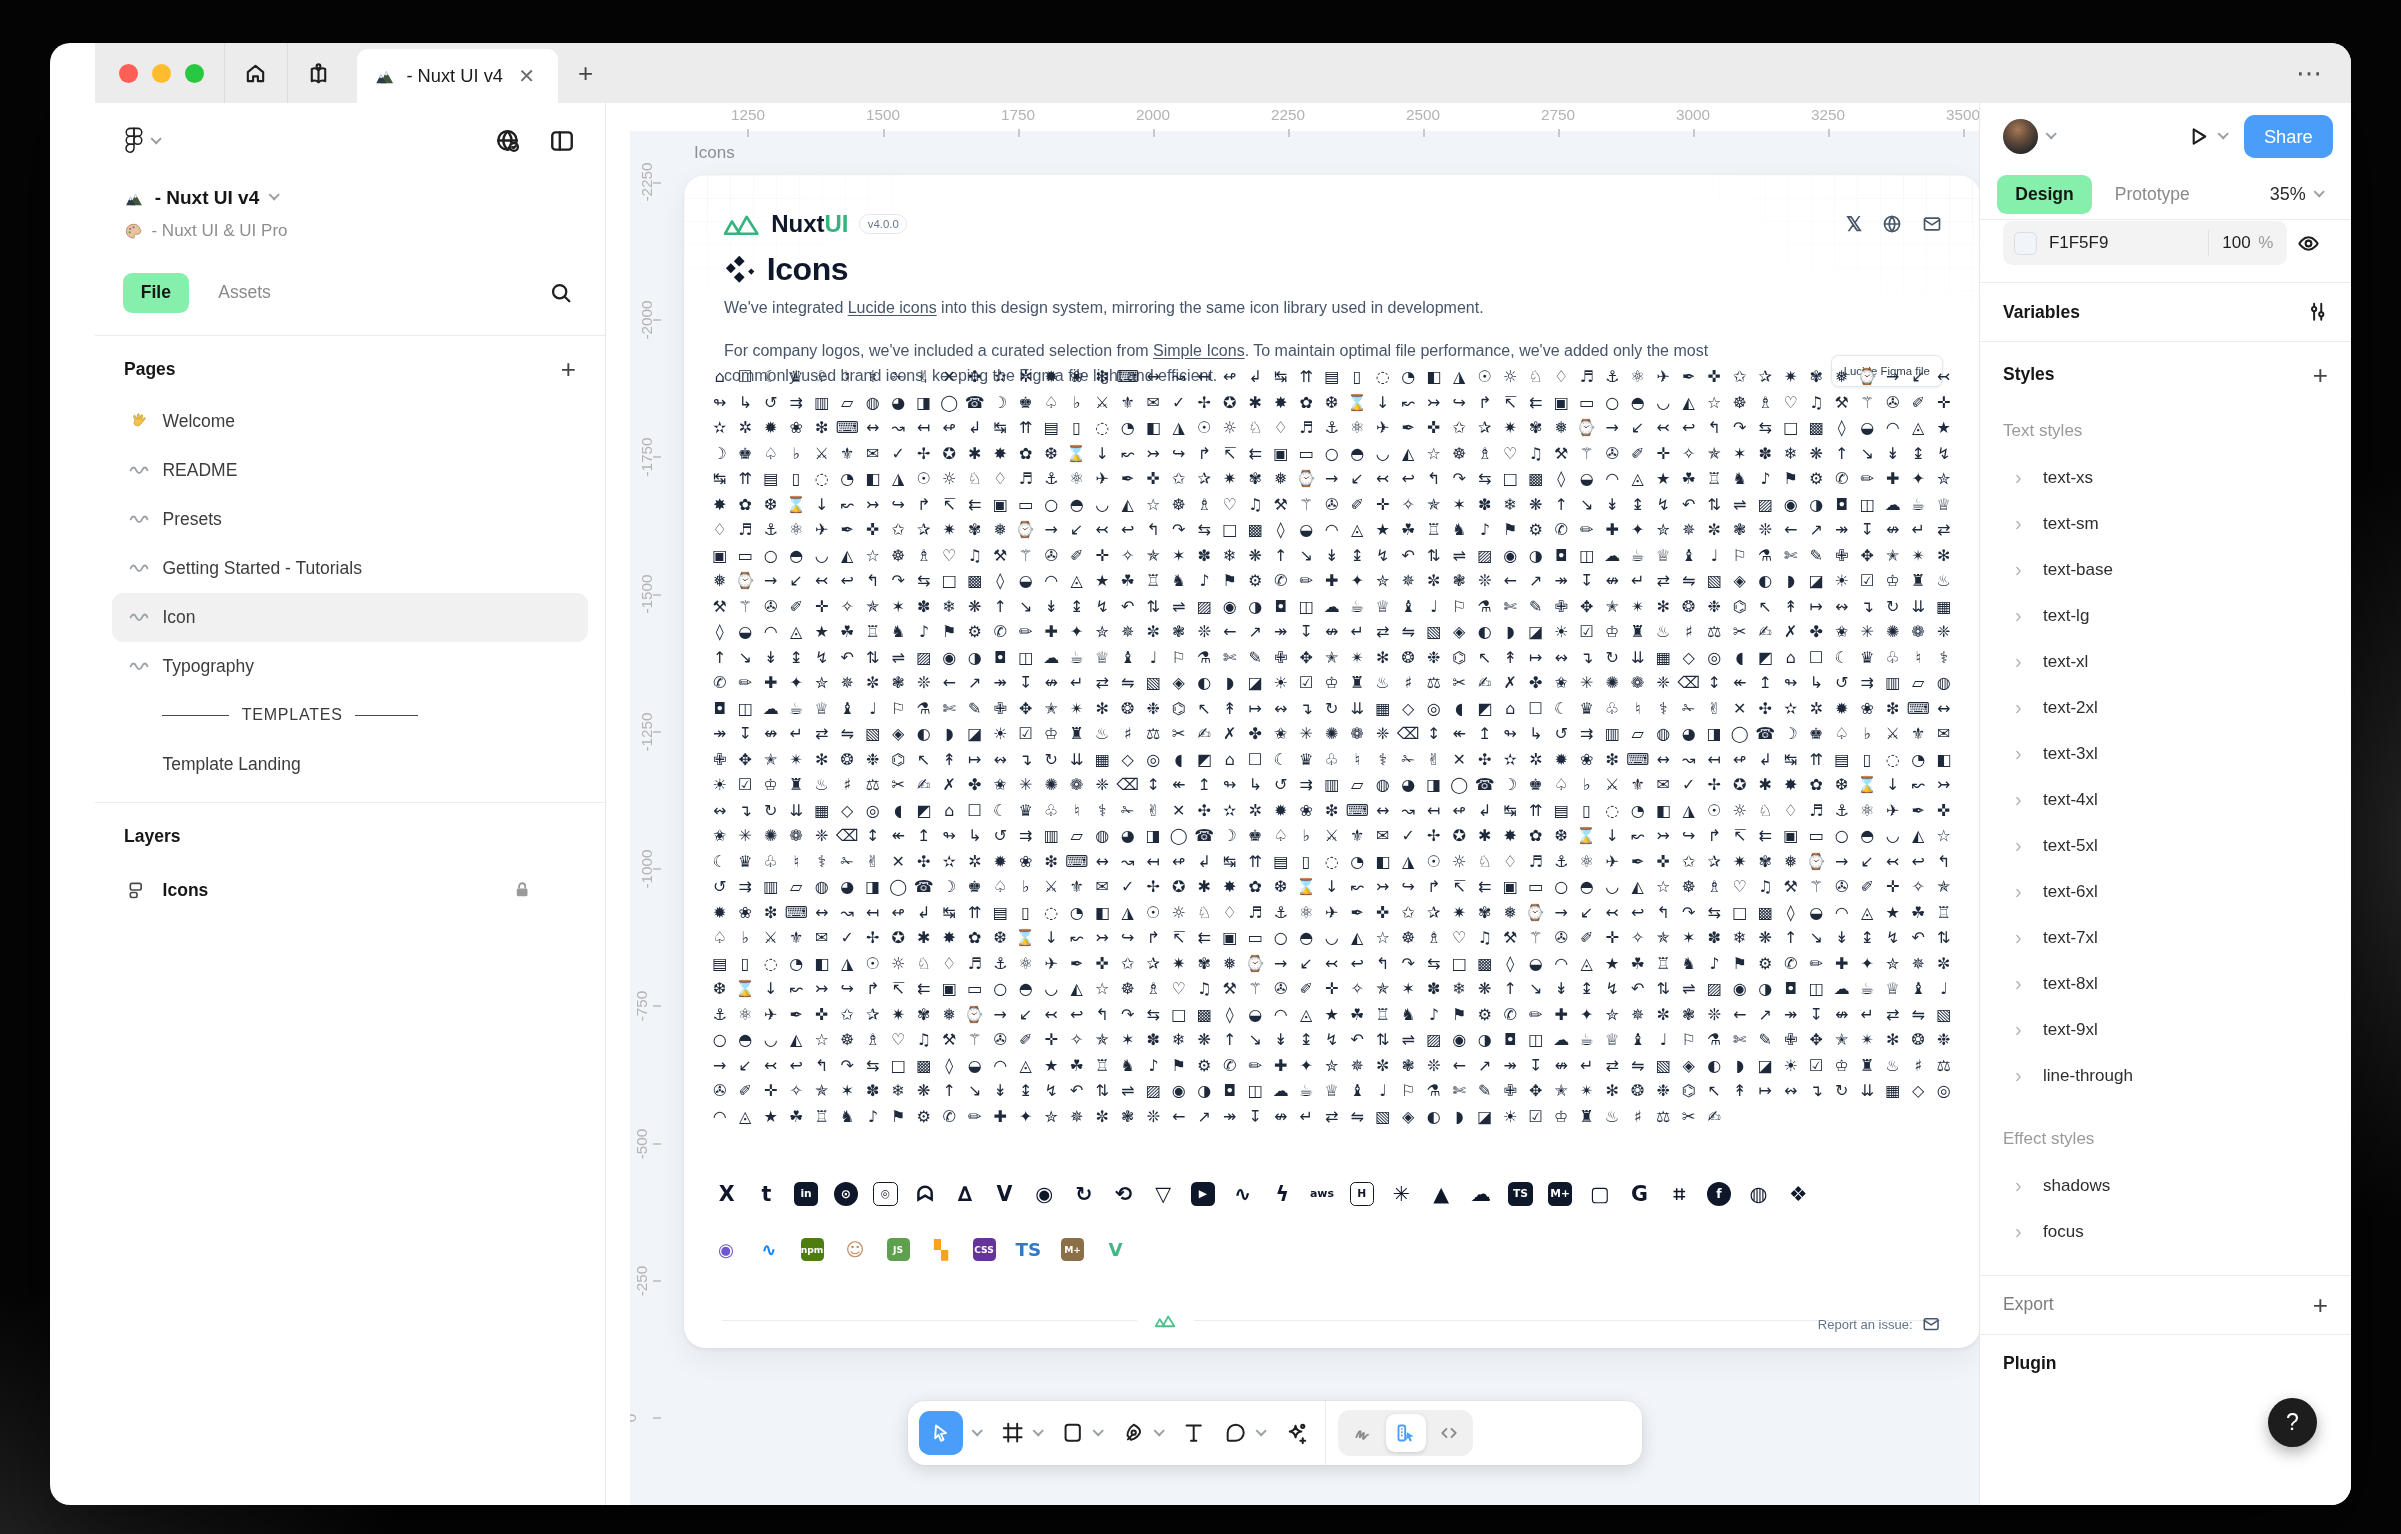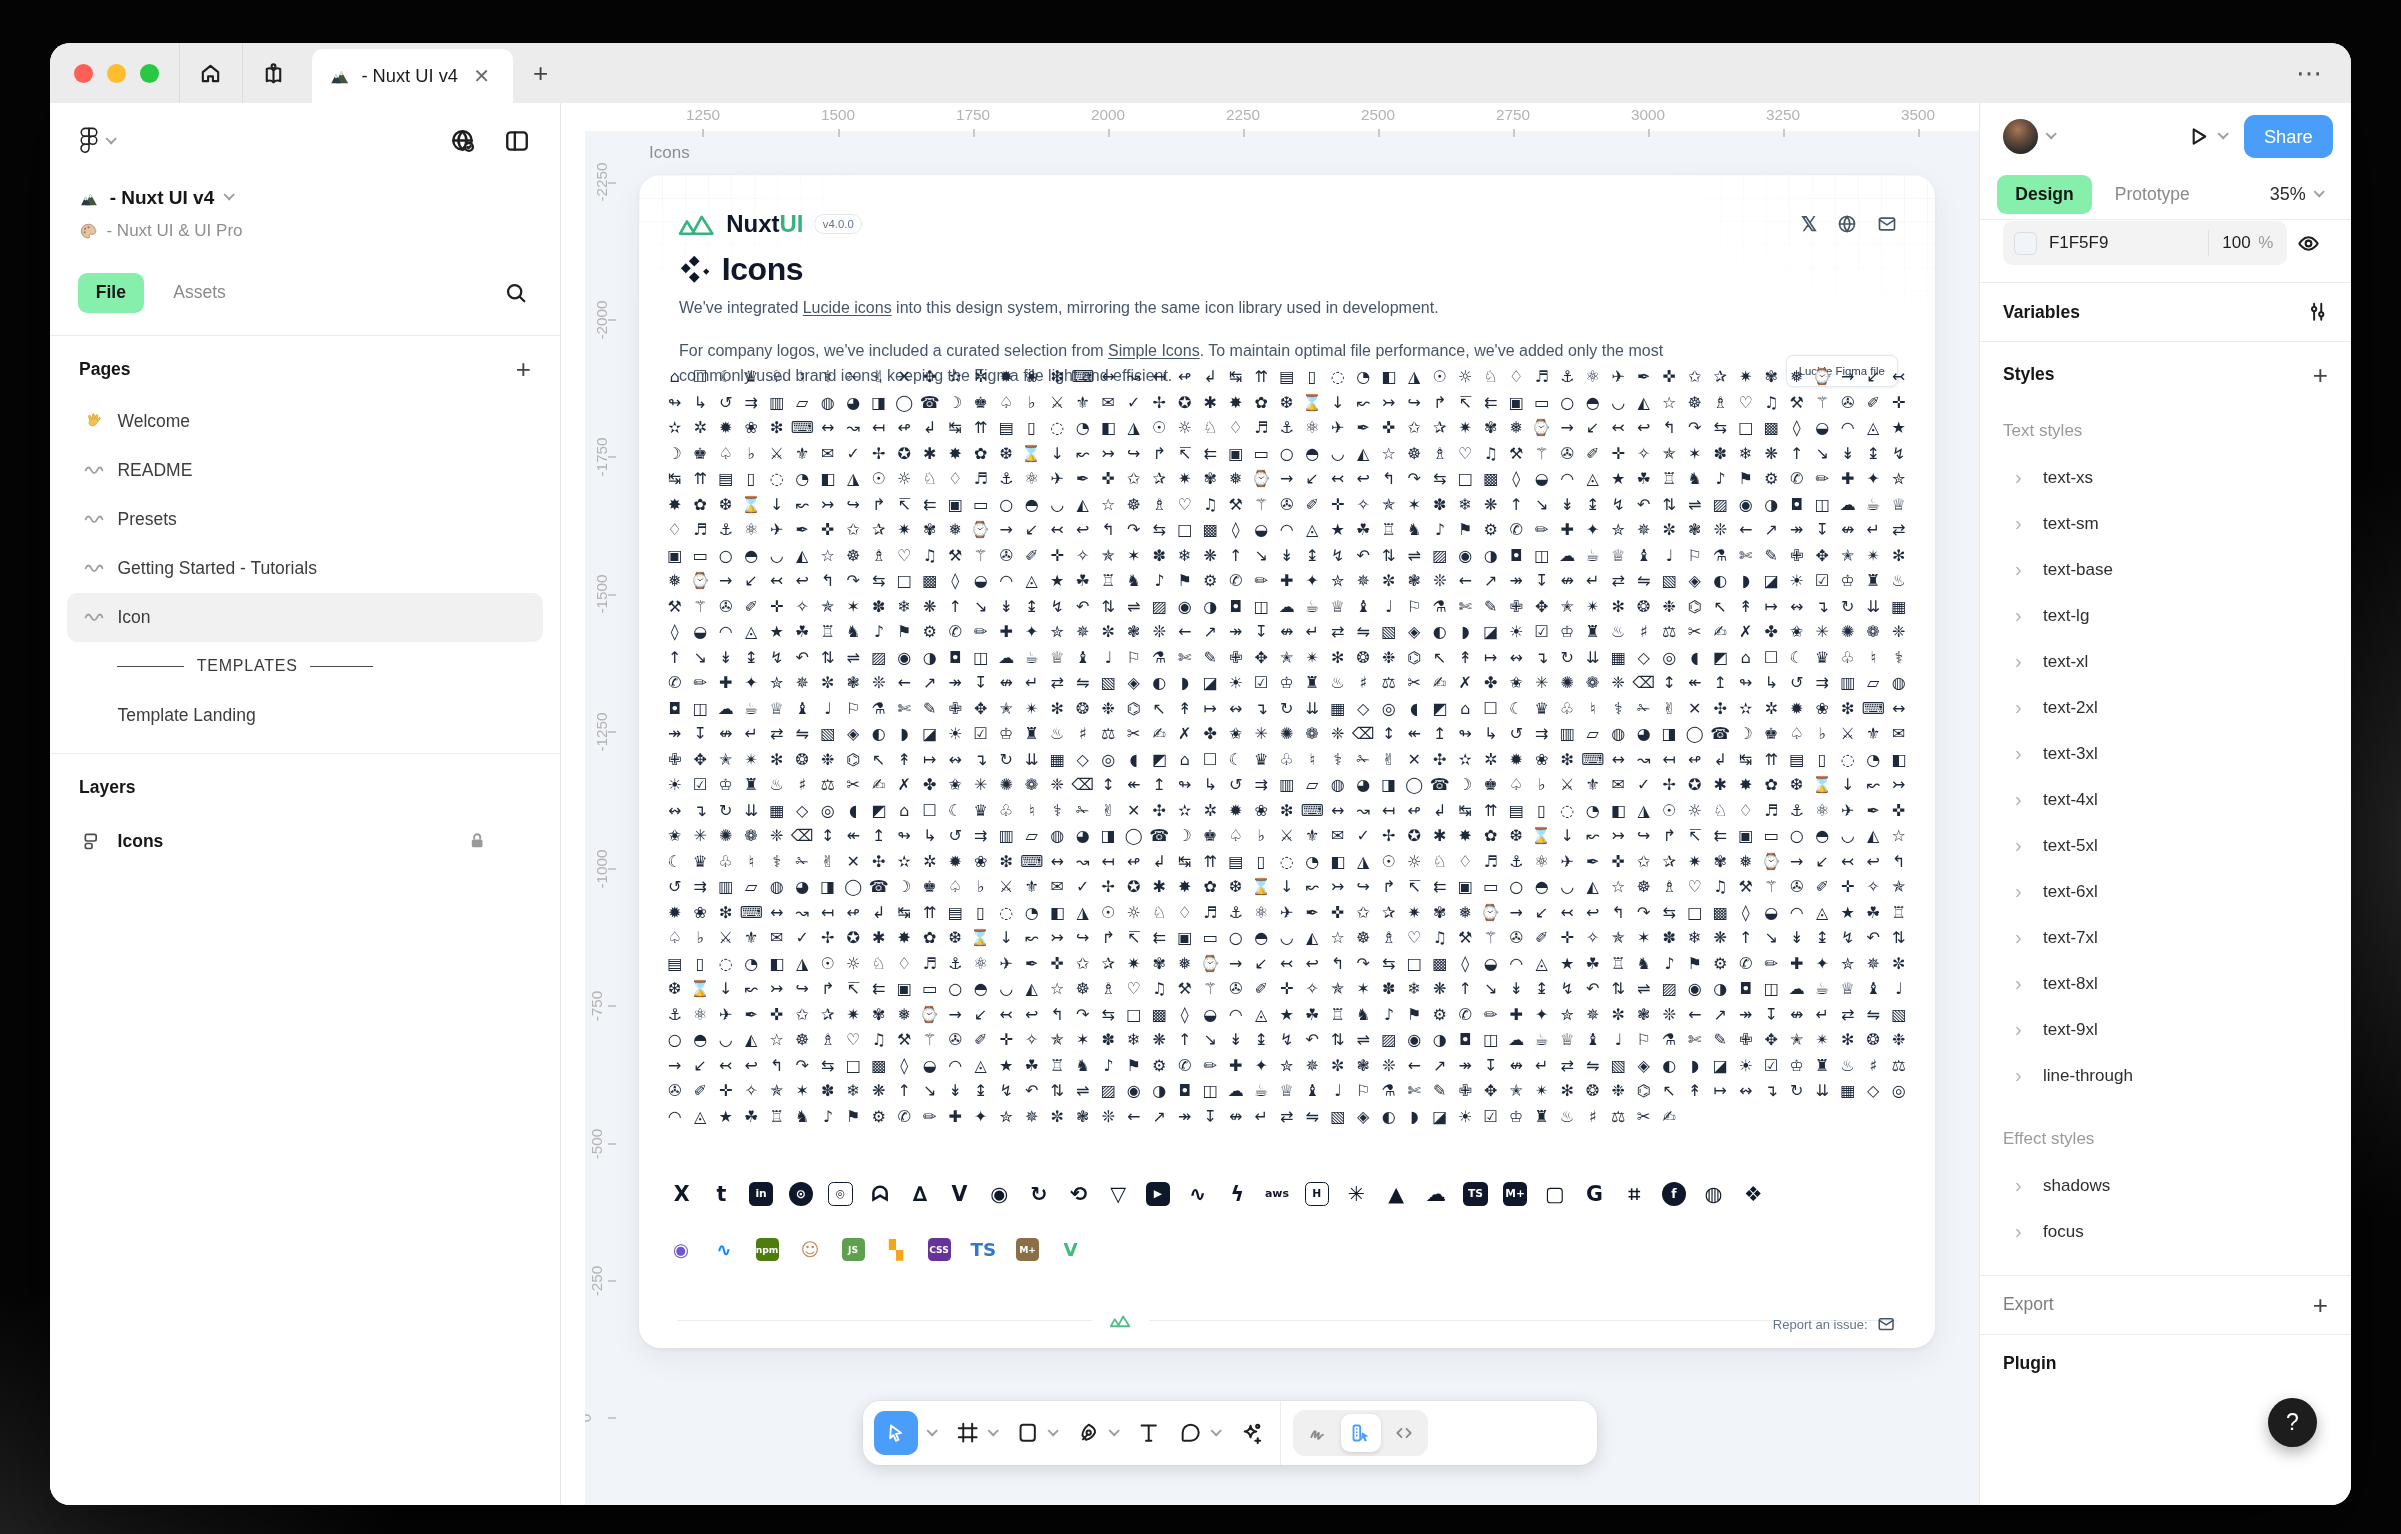--- a/index.html
+++ b/index.html
@@ -8,21 +8,21 @@
     font-family:"Liberation Sans", sans-serif;
     background:
       radial-gradient(687px 534px at 0% 105%, #2a2a2a 0%, rgba(10,10,10,0) 60%),
       radial-gradient(534px 687px at 101% 55%, #262626 0%, rgba(10,10,10,0) 55%),
       #050505;
     color:#1f1f1f;
     -webkit-font-smoothing:antialiased;
   }
   .window{ position:absolute; left:50px; top:43px; width:2301px; height:1462px;
     border-radius:20px; overflow:hidden; background:#fff;
-    box-shadow:0 38px 107px rgba(0,0,0,.6); display:flex; flex-direction:column; }
+    box-shadow:0 38px 107px rgba(0,0,0,.6); display:flex; flex-direction:column;padding-left:45px; }
 
   
   .tabbar{ height:60px; background:#ececec; display:flex; align-items:stretch; flex:0 0 auto; position:relative; }
   .lights{ display:flex; align-items:center; gap:13.7px; padding:0 20px 0 24.4px; }
   .light{ width:19px; height:19px; border-radius:50%; }
   .light.r{ background:#ff5f57; } .light.y{ background:#febc2e; } .light.g{ background:#28c840; }
   .tabseg{ width:63px; display:flex; align-items:center; justify-content:center; border-left:0.8px solid #dcdcdc; color:#454545; }
   .tab-active{ background:#fff; border-radius:10.7px 10.7px 0 0; margin-top:6.1px; display:flex; align-items:center;
     gap:10.7px; padding:0 18.3px 0 17px; margin-left:7.6px; }
   .tab-title{ font-size:18.3px; color:#1c1c1c; white-space:nowrap; }
@@ -282,20 +282,28 @@
             </span>
             <span>Getting Started - Tutorials</span>
           </div>
           <div class="pagerow sel">
             <span class="ic">
               <svg width="20" height="10.7" viewBox="0 0 26 14">
                 <path d="M2 7c2.5-5 5-5 7.5 0s5 5 7.5 0 5-5 7 0" fill="none" stroke="#9aa0a6" stroke-width="2.4" stroke-linecap="round"></path>
               </svg>
             </span>
             <span>Icon</span>
+          </div>
+          <div class="pagerow">
+            <span class="ic">
+              <svg width="20" height="10.7" viewBox="0 0 26 14">
+                <path d="M2 7c2.5-5 5-5 7.5 0s5 5 7.5 0 5-5 7 0" fill="none" stroke="#9aa0a6" stroke-width="2.4" stroke-linecap="round"></path>
+              </svg>
+            </span>
+            <span>Typography</span>
           </div>
           <div class="tmplrow">
             <span style="width:23px"></span>
             <span class="line"></span>
             <span>TEMPLATES</span>
             <span class="line r"></span>
           </div>
           <div class="pagerow">
             <span class="ic"></span>
             <span>Template Landing</span>

